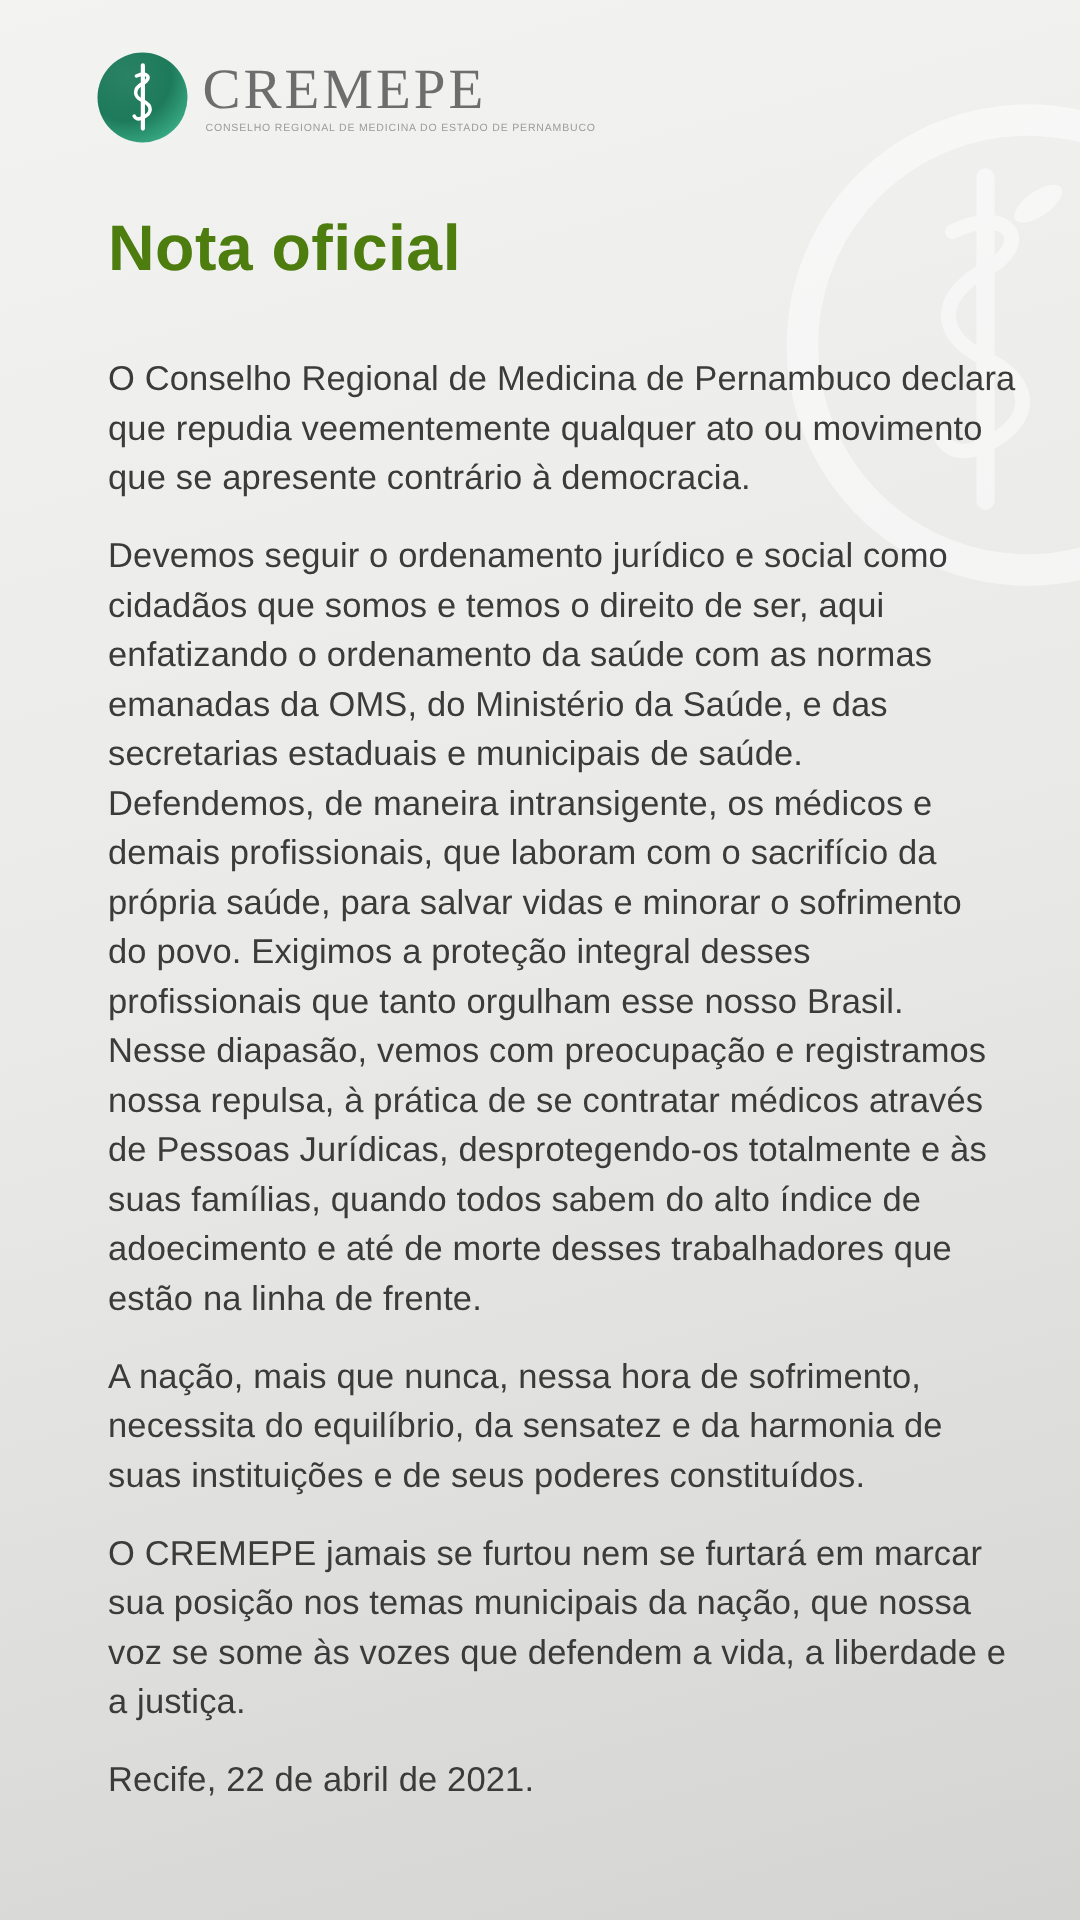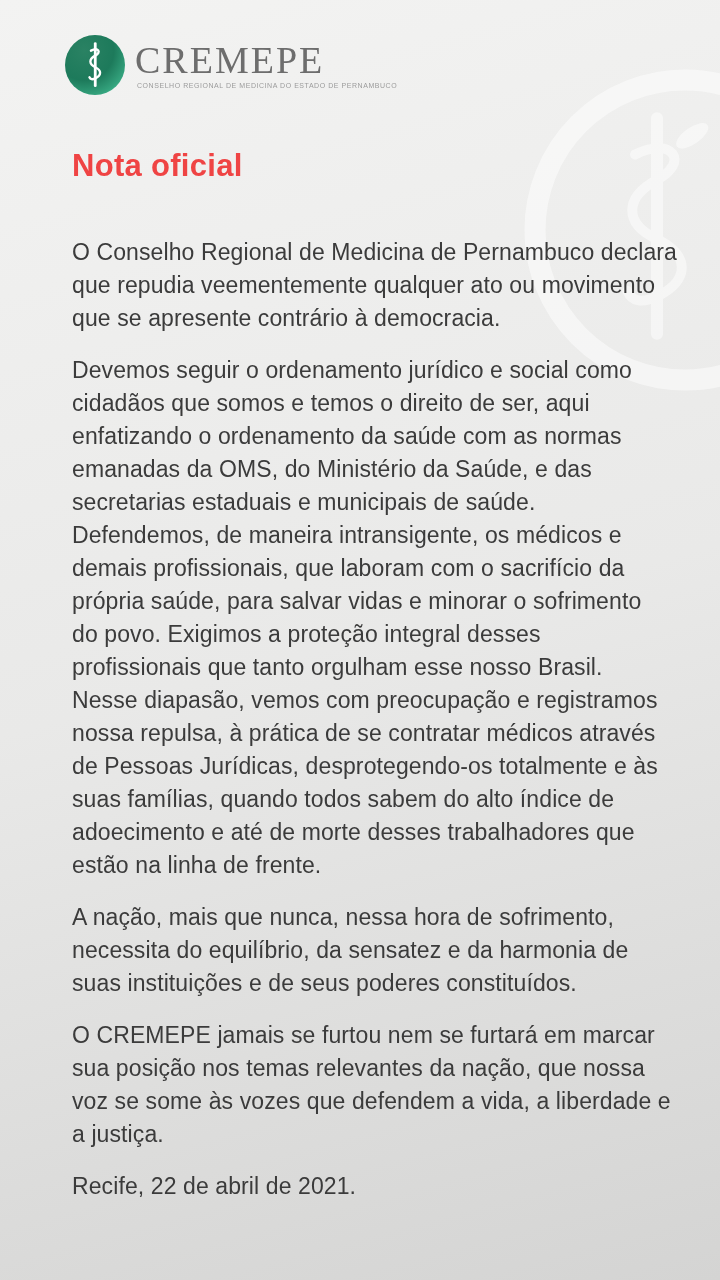--- a/index.html
+++ b/index.html
@@ -25,22 +25,22 @@
     font-family:"Liberation Serif",serif;
     font-size:38px;line-height:38px;color:#6d6d6d;
     letter-spacing:2px;font-weight:400;
   }
   .tagline{
     font-size:7px;letter-spacing:0.55px;color:#9b9b9b;
     margin-top:3px;margin-left:2px;white-space:nowrap;
   }
   .title{
     position:absolute;left:72px;top:140px;margin:0;
-    font-size:31px;line-height:52px;font-weight:700;
-    letter-spacing:0.3px;color:#ef4444;
+    font-size:43px;line-height:52px;font-weight:700;
+    letter-spacing:0.3px;color:#4d7c0f;
   }
   .note-body{
     position:absolute;left:72px;top:236px;width:620px;
   }
   .note-body p{
     margin:0 0 19px 0;
     font-size:23px;line-height:33px;
     letter-spacing:0.1px;color:#3b3b3b;
     white-space:pre-line;
   }
@@ -101,17 +101,17 @@
 Nesse diapasão, vemos com preocupação e registramos
 nossa repulsa, à prática de se contratar médicos através
 de Pessoas Jurídicas, desprotegendo-os totalmente e às
 suas famílias, quando todos sabem do alto índice de
 adoecimento e até de morte desses trabalhadores que
 estão na linha de frente.</p>
   <p>A nação, mais que nunca, nessa hora de sofrimento,
 necessita do equilíbrio, da sensatez e da harmonia de
 suas instituições e de seus poderes constituídos.</p>
   <p>O CREMEPE jamais se furtou nem se furtará em marcar
-sua posição nos temas relevantes da nação, que nossa
+sua posição nos temas municipais da nação, que nossa
 voz se some às vozes que defendem a vida, a liberdade e
 a justiça.</p>
   <p class="date-line">Recife, 22 de abril de 2021.</p>
 </main>
 
 </body></html>

